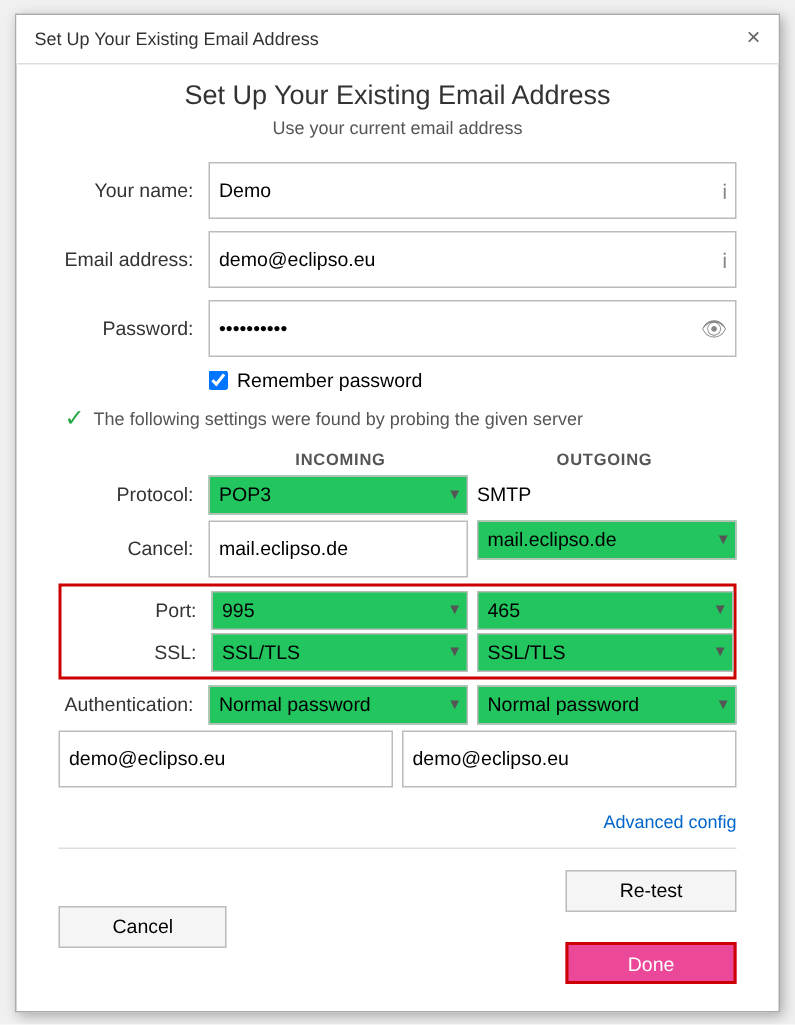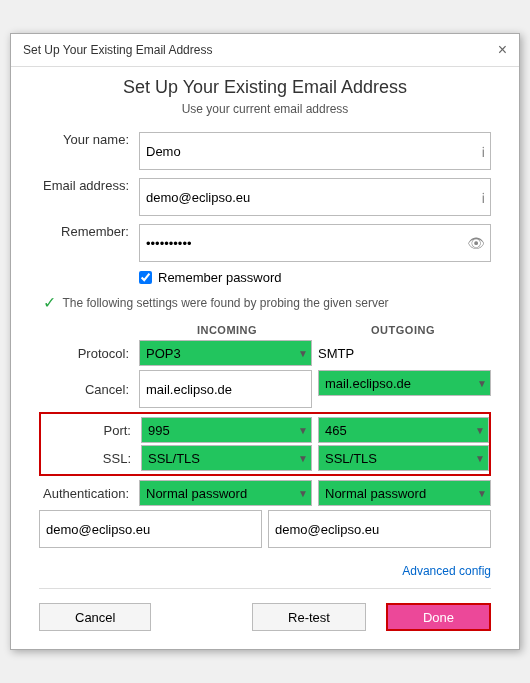--- a/index.html
+++ b/index.html
@@ -47,20 +47,21 @@
       margin-bottom: 4px;
     }
     .dialog-subtitle {
       text-align: center;
       font-size: 12px;
       color: #555;
       margin-bottom: 16px;
     }
     .form-row {
       display: flex;
+      align-items: center;
       margin-bottom: 8px;
     }
     .form-label {
       width: 100px;
       font-size: 13px;
       color: #333;
       text-align: right;
       padding-right: 10px;
     }
     .form-control-wrap {
@@ -178,20 +179,21 @@
       background: #ec4899;
       color: #fff;
       border: 1px solid #005fa3;
     }
     .btn-highlighted {
       border: 2px solid #cc0000;
     }
     .right-buttons {
       display: flex;
       gap: 20px;
+      flex-direction: column;
     }
     .proto-row {
       display: flex;
       align-items: center;
       margin-bottom: 4px;
     }
     .proto-label {
       width: 100px;
       text-align: right;
       padding-right: 10px;
@@ -239,21 +241,21 @@
 
     <div class="form-row">
       <label class="form-label">Email address:</label>
       <div class="form-control-wrap">
         <input class="form-input" type="text" value="demo@eclipso.eu" style="">
         <span class="input-icon">ℹ</span>
       </div>
     </div>
 
     <div class="form-row">
-      <label class="form-label">Remember:</label>
+      <label class="form-label">Password:</label>
       <div class="form-control-wrap">
         <input class="form-input" type="password" value="••••••••••" style="">
         <span class="input-icon">👁</span>
       </div>
     </div>
 
     <div class="checkbox-row">
       <input type="checkbox" checked="" style="">
       <span>Remember password</span>
     </div>

